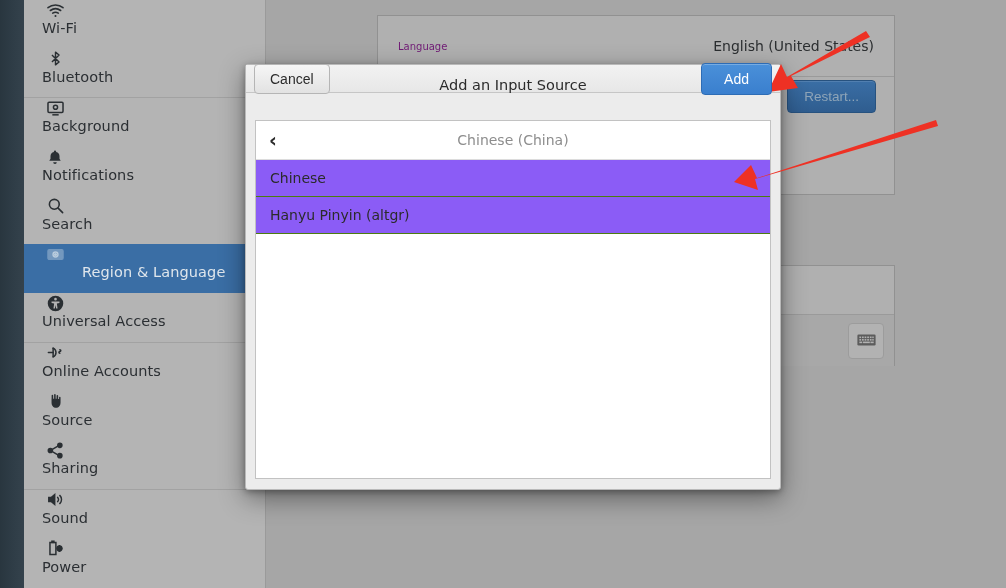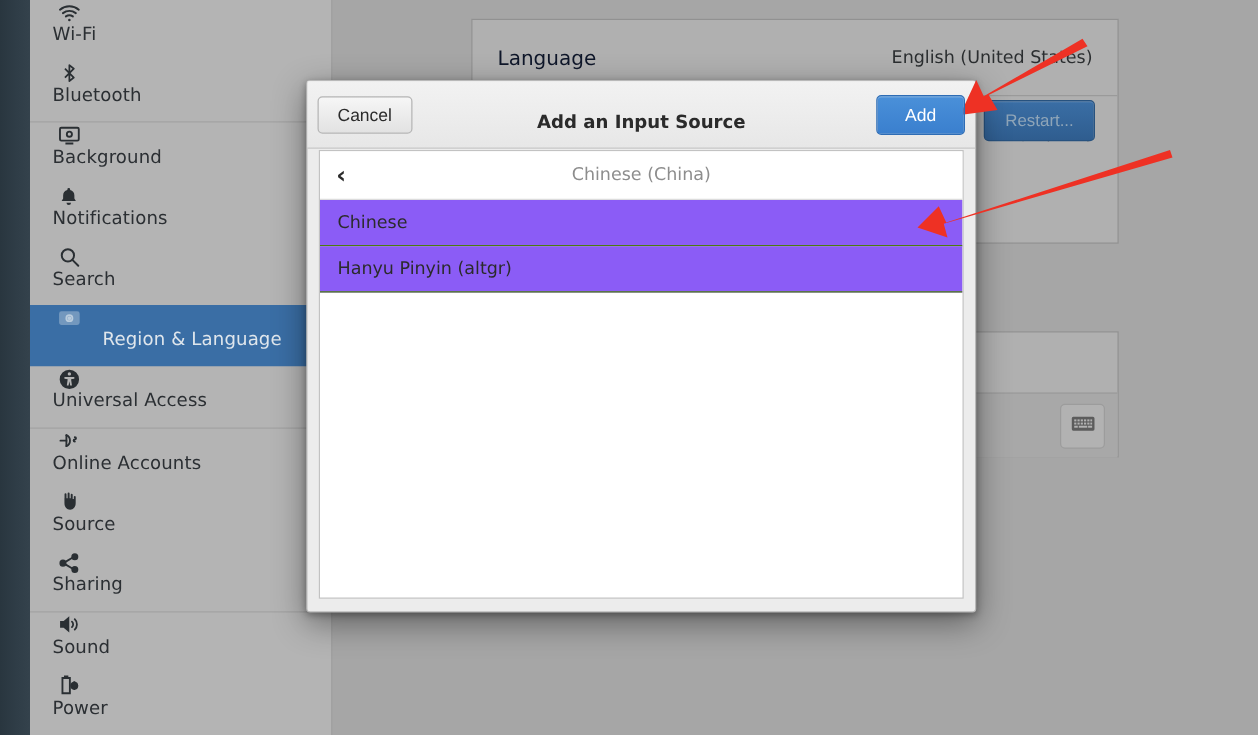--- a/index.html
+++ b/index.html
@@ -49,21 +49,21 @@
   .panel{
     position:absolute;background:#b0b0b0;border:1px solid #919191;
     box-sizing:border-box;
   }
   #panel-language{left:353px;top:15px;width:518px;height:180px;}
   .panel-row{
     position:relative;height:60px;display:flex;align-items:center;
     padding:0 20px;box-sizing:border-box;
   }
   .panel-row + .panel-row{border-top:1px solid #9a9a9a;}
-  .row-key{font-size:16px;color:#0f172a;}
+  .row-key{font-size:10px;color:#701a75;}
   .row-val{margin-left:auto;font-size:14px;color:#2b2e30;}
   .restart-wrap{
     position:absolute;right:18px;top:64px;
   }
   #restart-button{
     background:linear-gradient(to bottom,#3a6ea5,#2f5d8f);
     border:1px solid #27527f;border-radius:4px;
     color:#8fa5b8;font-size:13.5px;padding:8px 16px;
     box-shadow:0 1px 0 rgba(255,255,255,.12) inset;
   }
@@ -81,28 +81,28 @@
 
   
   #dialog{
     position:absolute;left:245px;top:64px;width:536px;height:426px;
     background:#ececec;
     border:1px solid #b9b9b9;border-radius:3px;
     box-shadow:0 8px 26px rgba(0,0,0,.42),0 2px 6px rgba(0,0,0,.3);
     box-sizing:border-box;
   }
   #dialog-header{
-    position:relative;height:54px;
+    position:relative;height:28px;
     background:linear-gradient(to bottom,#f2f2f2,#e7e7e7);
     border-bottom:1px solid #c6c6c6;
     display:flex;align-items:center;padding:0 8px;box-sizing:border-box;
   }
   #dialog-title{
     position:absolute;left:0;right:0;text-align:center;
-    font-size:14.5px;font-weight:bold;color:#2b2b2b;pointer-events:none;margin-top:12px;
+    font-size:14.5px;font-weight:normal;color:#2b2b2b;pointer-events:none;margin-top:12px;
   }
   #cancel-button{
     position:relative;z-index:2;
     background:linear-gradient(to bottom,#f6f6f6,#e2e2e2);
     border:1px solid #b5b5b5;border-radius:4px;
     padding:6px 15px;font-size:14px;color:#2b2b2b;
   }
   #add-button{
     position:relative;z-index:2;margin-left:auto;
     background:linear-gradient(to bottom,#4a90d9,#3a7fce);

